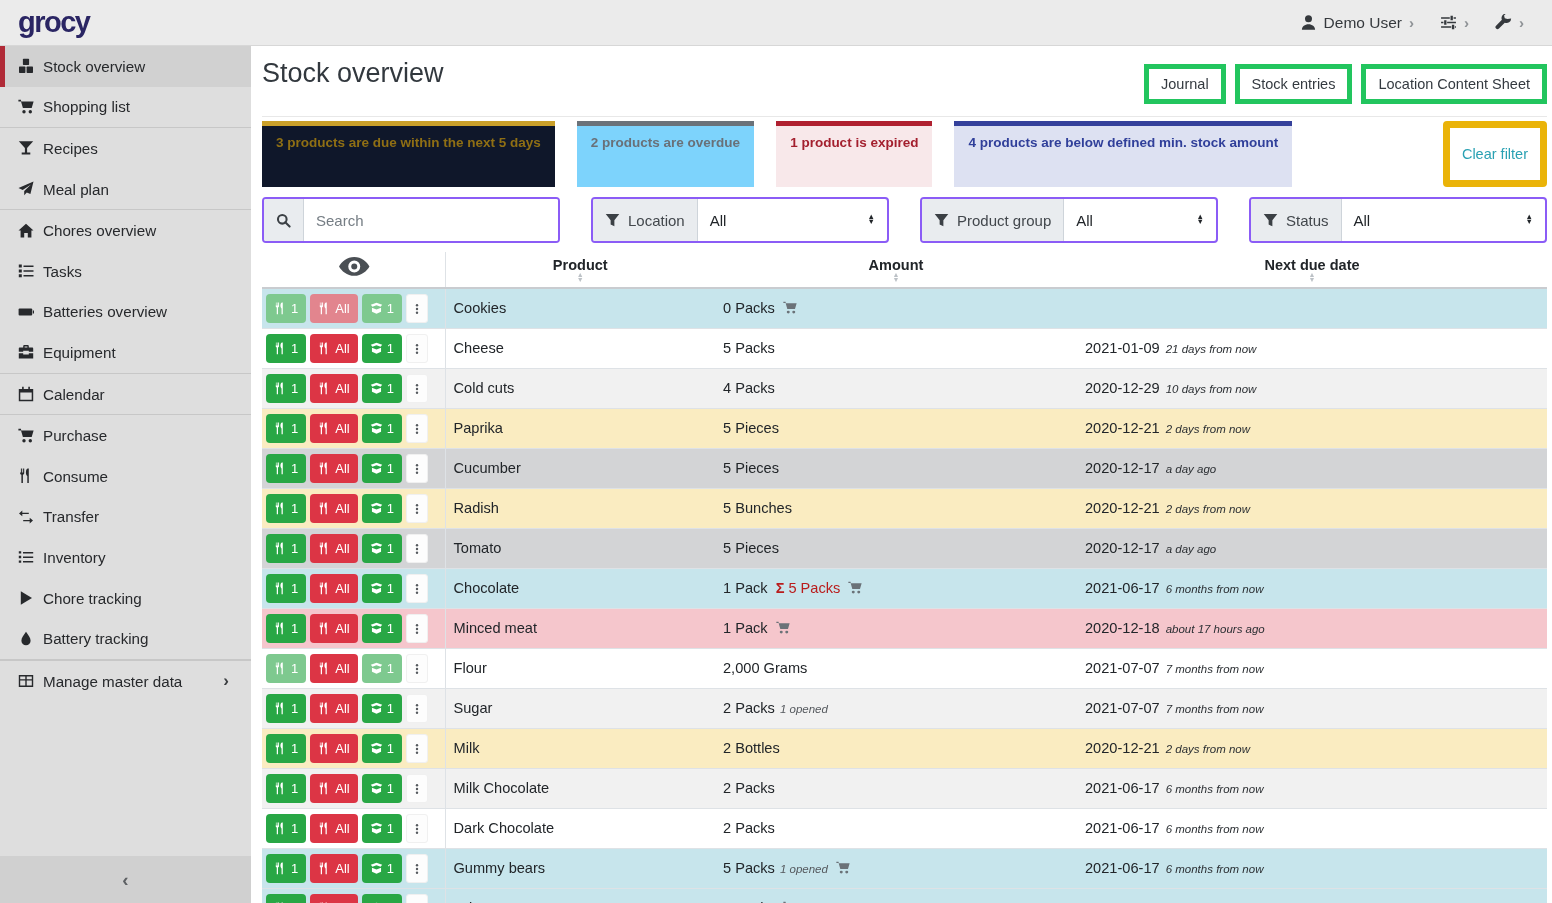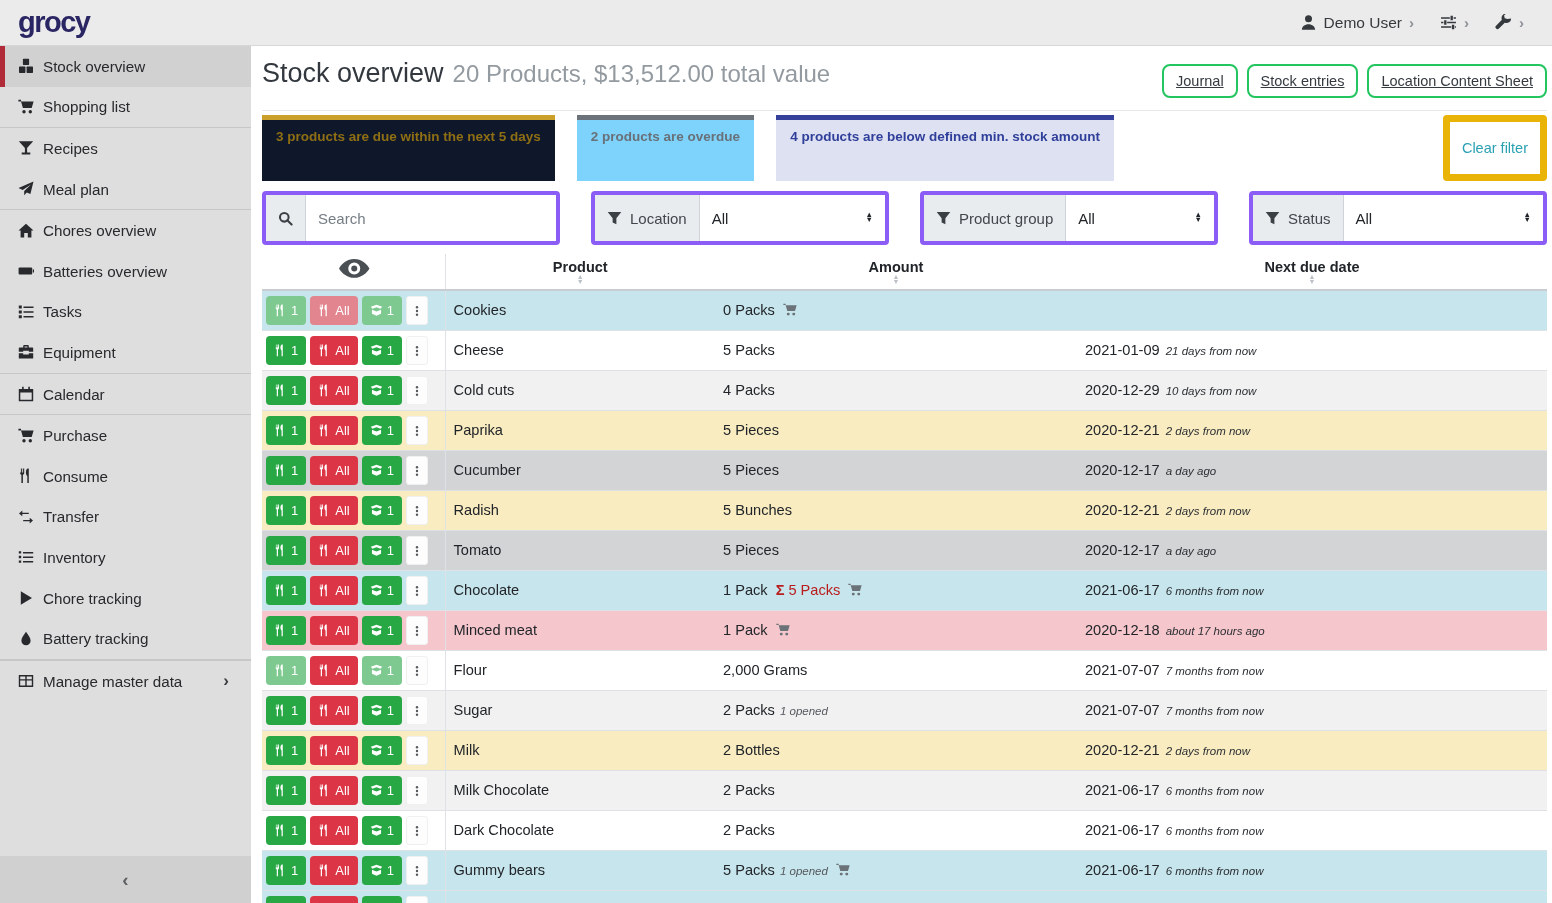--- a/index.html
+++ b/index.html
@@ -34,39 +34,39 @@
   
   .main { position:absolute; left:251px; top:46px; width:1301px; height:857px;
     background:#fff; padding:8px 5px 0 11px; overflow:hidden; }
 
   .page-header { display:flex; align-items:flex-start; justify-content:space-between;
     padding:4px 0 12px; border-bottom:1px solid #e8e8e8; }
   .titles { display:flex; align-items:baseline; gap:9px; }
   .page-title { font-size:27px; font-weight:500; color:#32383e; }
   .page-subtitle { font-size:24px; font-weight:400; color:#939aa0; }
   .header-btns { display:flex; gap:9px; padding-top:6px; }
-  .btn-outline-dark { background:#fff; border:2px solid #22c55e; color:#343a40;
-    border-radius:8px; font-size:14.5px; padding:7px 12px; cursor:pointer;
-    font-family:inherit;text-decoration:underline; }
+  .btn-outline-dark { background:#fff; border:5px solid #22c55e; color:#343a40;
+    border-radius:0; font-size:14.5px; padding:7px 12px; cursor:pointer;
+    font-family:inherit; }
 
   
   .banners { display:flex; align-items:stretch; margin:4px 0 10px; }
   .banner { border-top:5px solid; padding:9px 14px 8px; font-size:13.5px;
     font-weight:bold; margin-right:22px; white-space:nowrap; }
   .banner.due     { border-color:#caa02a; background:#0f172a; color:#8f6f14; }
   .banner.overdue { border-color:#6b7279; background:#7dd3fc; color:#697078; }
   .banner.expired { border-color:#b02030; background:#f8e8ea; color:#a31f2e; }
   .banner.below   { border-color:#35419b; background:#dde1f2; color:#303f9a; }
   .btn-clear { margin-left:auto; align-self:center; background:#fff;
     border:7px solid #eab308; color:#2aa1b3; border-radius:4px; font-size:14.5px;
     padding:18px 12px; cursor:pointer; font-family:inherit; }
 
   
   .filters { display:flex; gap:31px; margin-bottom:9px; }
-  .fgroup { flex:1; display:flex; height:54px; border:4px solid #8b5cf6;
+  .fgroup { flex:1; display:flex; height:46px; border:2px solid #8b5cf6;
     border-radius:4px; overflow:hidden; background:#fff; }
   .fprepend { background:#e9ecef; border-right:1px solid #ced4da; display:flex;
     align-items:center; gap:8px; padding:0 12px; color:#42474c; font-size:15px; }
   .fprepend .icn { width:15px; height:15px; }
   .fgroup input { flex:1; border:none; outline:none; font-size:15px; padding:0 12px;
     font-family:inherit; color:#212529; }
   .fgroup input::placeholder { color:#757d84; }
   .fselect { flex:1; display:flex; align-items:center; justify-content:space-between;
     padding:0 12px; font-size:15px; color:#212529; cursor:pointer; }
   .caret-ud { display:flex; flex-direction:column; line-height:.62; font-size:7.5px; color:#212529; }
@@ -171,30 +171,30 @@
       </div>
       <div class="side-div"></div>
       <div class="side-item">
         <span class="icn"><svg viewBox="0 0 16 16" width="100%" height="100%" fill="currentColor">
             <path d="M8 .8 15.5 7.4h-2.1v7H9.8V10H6.2v4.4H2.6v-7H.5z"></path>
           </svg></span>
         <span>Chores overview</span>
       </div>
       <div class="side-item">
         <span class="icn"><svg viewBox="0 0 16 16" width="100%" height="100%" fill="currentColor">
+            <path d="M.8 1.6h3v3h-3zM5.5 2.4h10v1.5h-10zM.8 6.4h3v3h-3zM5.5 7.2h10v1.5h-10zM.8 11.2h3v3h-3zM5.5 12h10v1.5h-10z"></path>
+          </svg></span>
+        <span>Tasks</span>
+      </div>
+      <div class="side-item">
+        <span class="icn"><svg viewBox="0 0 16 16" width="100%" height="100%" fill="currentColor">
             <rect x=".6" y="4.6" width="13.6" height="6.8" rx="1"></rect>
             <rect x="14.8" y="6.5" width="1.2" height="3"></rect>
           </svg></span>
         <span>Batteries overview</span>
-      </div>
-      <div class="side-item">
-        <span class="icn"><svg viewBox="0 0 16 16" width="100%" height="100%" fill="currentColor">
-            <path d="M.8 1.6h3v3h-3zM5.5 2.4h10v1.5h-10zM.8 6.4h3v3h-3zM5.5 7.2h10v1.5h-10zM.8 11.2h3v3h-3zM5.5 12h10v1.5h-10z"></path>
-          </svg></span>
-        <span>Tasks</span>
       </div>
       <div class="side-item">
         <span class="icn"><svg viewBox="0 0 16 16" width="100%" height="100%" fill="currentColor">
             <path d="M5.2 3.6V2.2c0-.7.6-1.2 1.2-1.2h3.2c.7 0 1.2.6 1.2 1.2v1.4h3.4c.6 0 1 .5 1 1v3.2h-4.4v-1H5.2v1H.8V4.6c0-.6.5-1 1-1zm1.4 0h2.8V2.4H6.6zM.8 9.2h4.4v1.4h5.6V9.2h4.4v5.2H.8z"></path>
           </svg></span>
         <span>Equipment</span>
       </div>
       <div class="side-div"></div>
       <div class="side-item">
         <span class="icn"><svg viewBox="0 0 16 16" width="100%" height="100%" fill="currentColor">
@@ -254,33 +254,33 @@
   <div class="side-collapse">
     <span>‹</span>
   </div>
 </div>
 
 <div class="main">
 
   <div class="page-header">
     <div class="titles">
       <span class="page-title">Stock overview</span>
-      <span class="page-subtitle">20 Products, $13,512.00 total value</span>
     </div>
     <div class="header-btns" id="header-btns">
         <button class="btn-outline-dark">Journal</button>
         <button class="btn-outline-dark">Stock entries</button>
         <button class="btn-outline-dark">Location Content Sheet</button>
       </div>
   </div>
 
   <div class="banners">
     <div id="banner-slot" style="display:flex;">
         <div class="banner due">3 products are due within the next 5 days</div>
         <div class="banner overdue">2 products are overdue</div>
+        <div class="banner expired">1 product is expired</div>
         <div class="banner below">4 products are below defined min. stock amount</div>
       </div>
     <button class="btn-clear">Clear filter</button>
   </div>
 
   <div class="filters">
     <div class="fgroup">
       <div class="fprepend">
         <span class="icn" style="color:#3b4045"><svg viewBox="0 0 16 16" width="100%" height="100%" fill="currentColor">
               <circle cx="6.7" cy="6.7" r="4.6" fill="none" stroke="currentColor" stroke-width="2.2"></circle>

